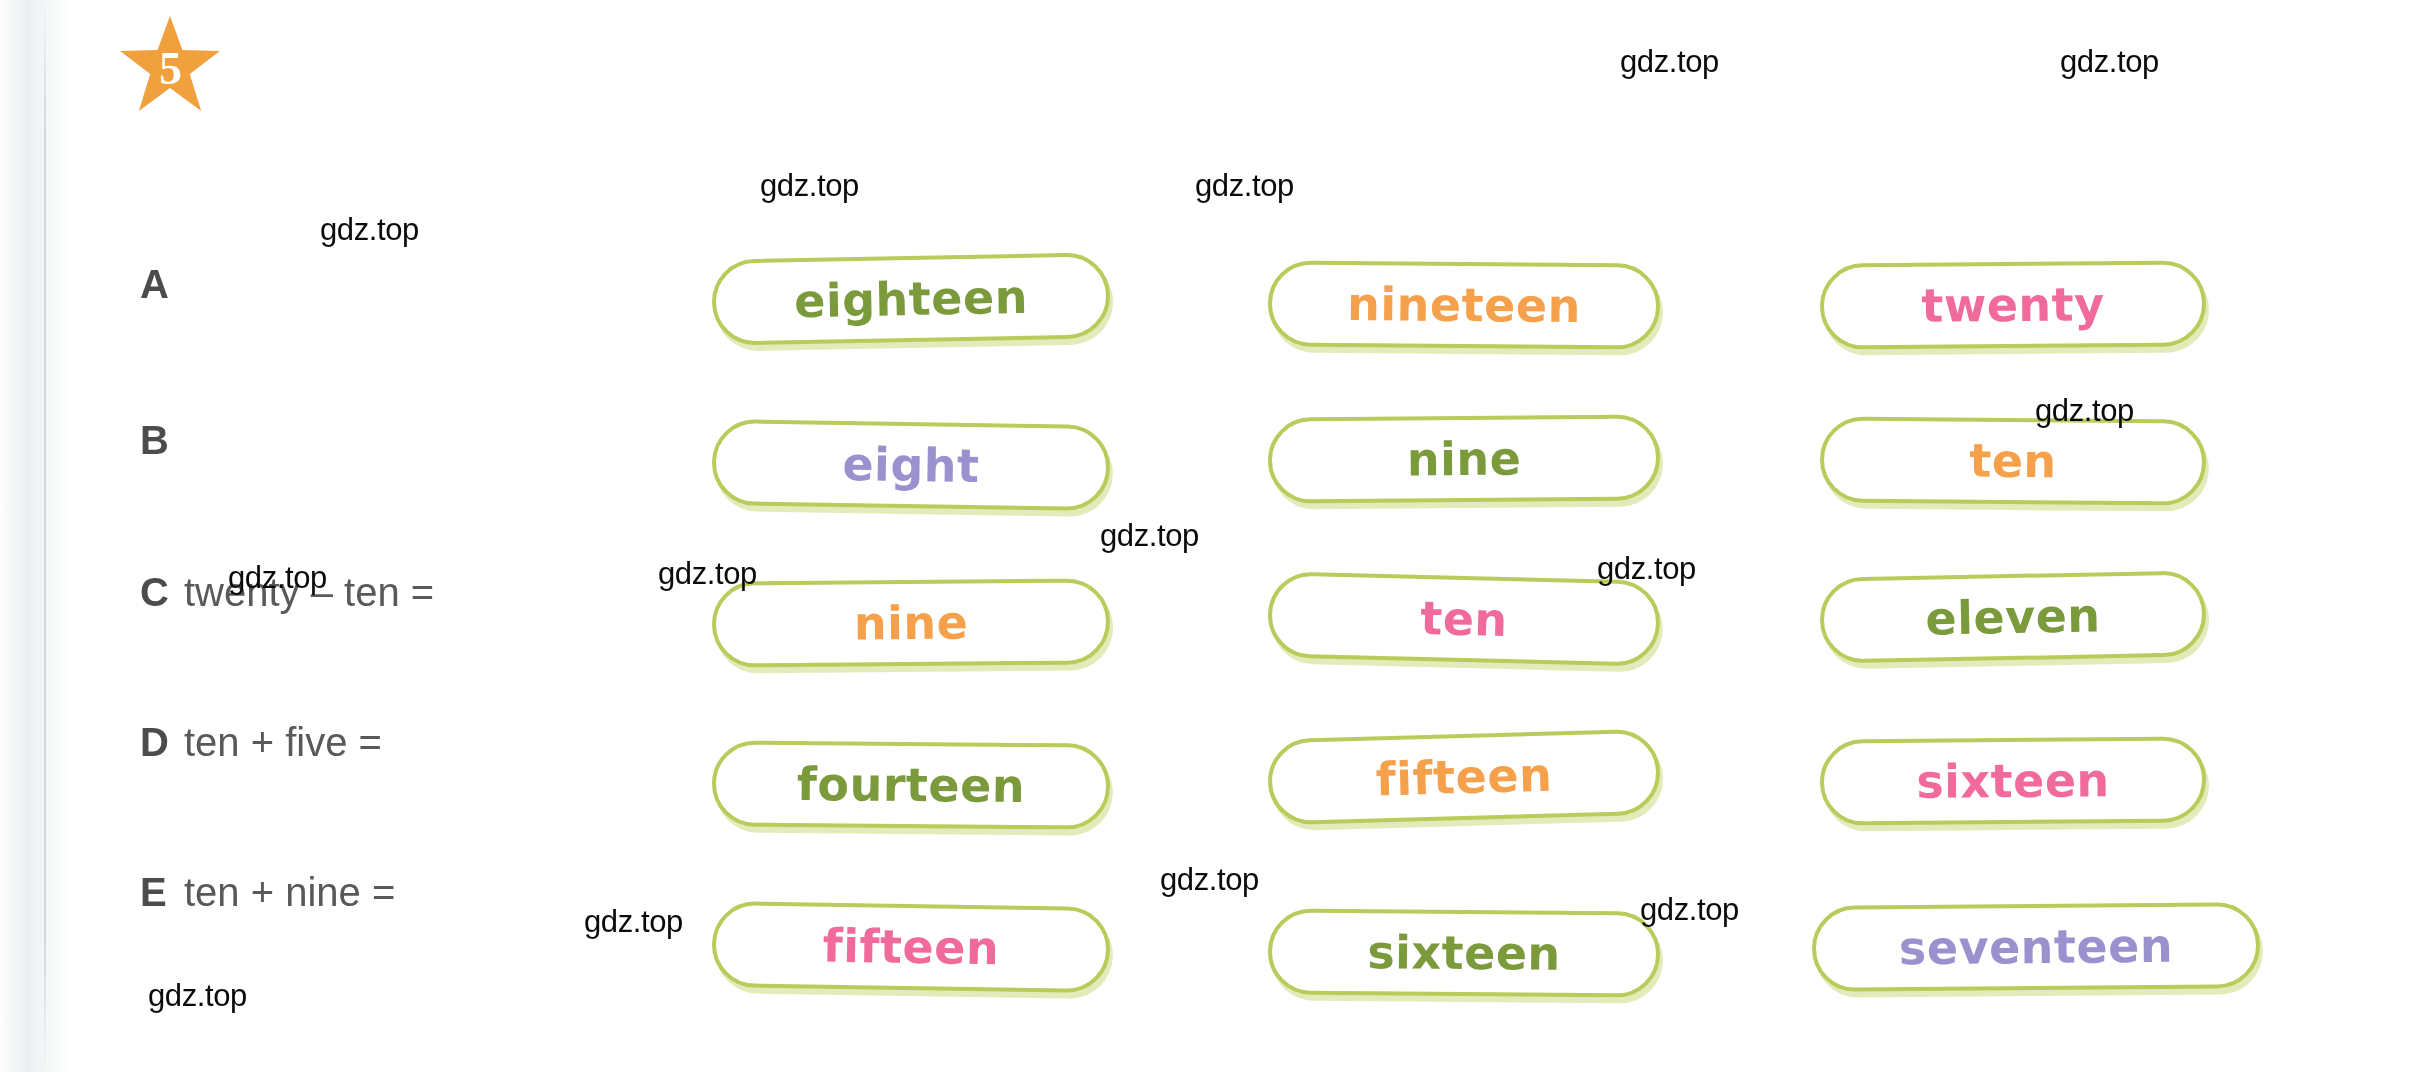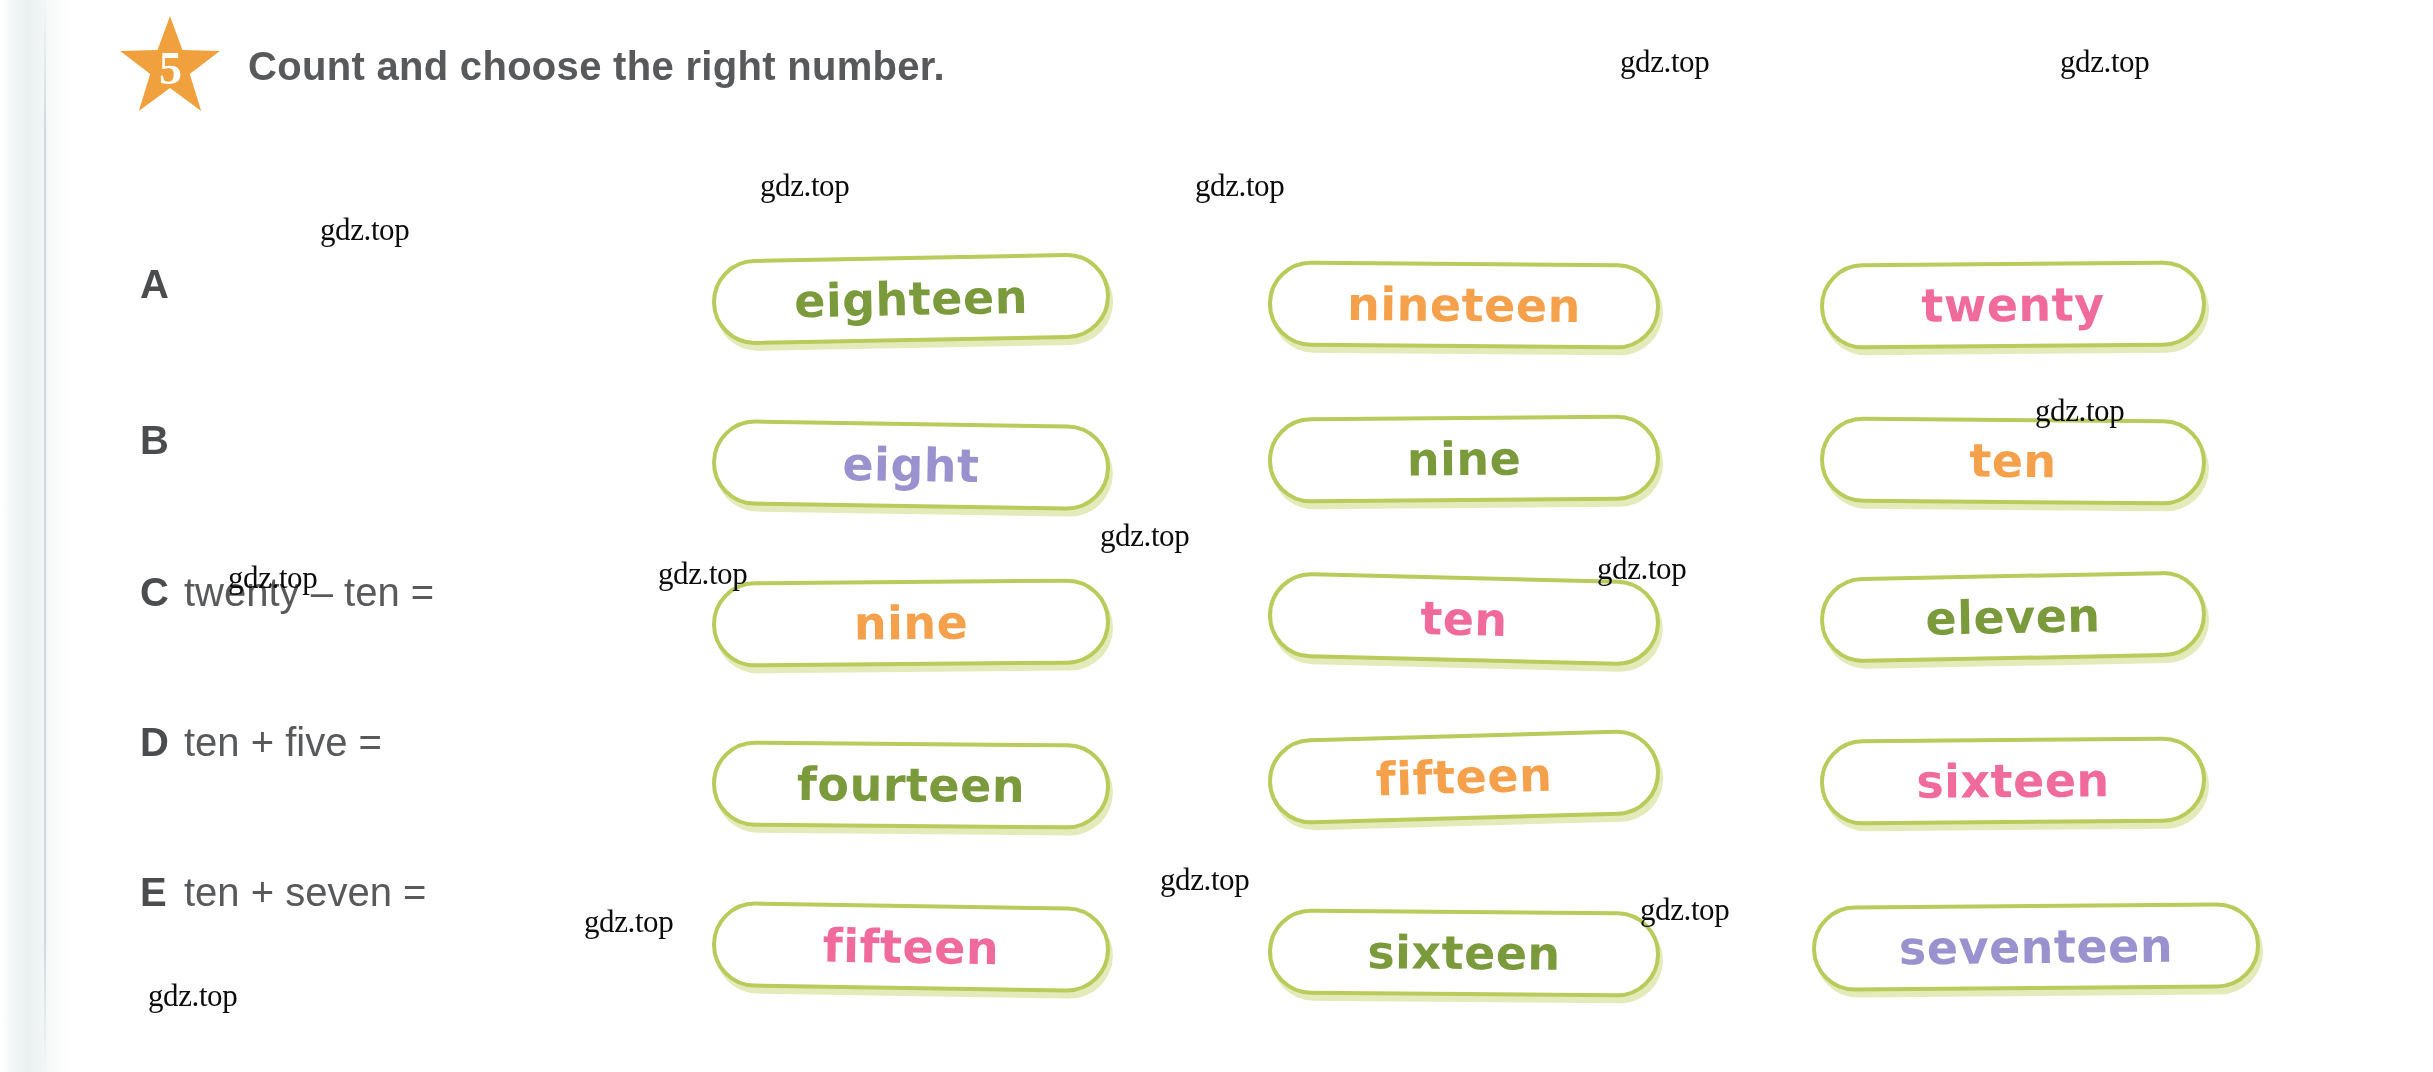--- a/index.html
+++ b/index.html
@@ -166,40 +166,39 @@
   .tilt-a { transform: rotate(-1.1deg); }
   .tilt-b { transform: rotate(0.5deg); }
   .tilt-c { transform: rotate(-0.5deg); }
   .tilt-d { transform: rotate(0.9deg); }
   .tilt-e { transform: rotate(-1.6deg); }
   .tilt-f { transform: rotate(1.4deg); }
 
   
   .wm {
     position: absolute;
-    font-family: Liberation Serif, serif;
+    font-family: Liberation Sans, sans-serif;
     font-size: 31px;
     color: #0b0b0b;
     white-space: nowrap;
     letter-spacing: -0.4px;
   }
 </style>
 </head>
 <body>
 
 <div class="page-gutter">
   <div class="gutter-line"></div>
 </div>
 
 <div class="exercise-header">
   <div class="star-badge">
     <div class="star-shape" style="background: rgb(240, 160, 60);"></div>
     <div class="star-number">5</div>
   </div>
-  <div class="exercise-title">Count and choose the right number.</div>
 </div>
 
 <div class="rows">
 
   <div class="task-row row-a">
     <div class="eq-wrap">
       <span class="eq-letter">A</span>
     </div>
     <div class="bubble col-1 w-xl tilt-a" style="top: -6px; border-color: rgb(185, 203, 90);">
       <span class="bubble-word" style="color:#7a9a3c">eighteen</span>
@@ -255,21 +254,21 @@
       <span class="bubble-word" style="color:#f5a04a">fifteen</span>
     </div>
     <div class="bubble col-3 w-md tilt-c" style="top: 18px; border-color: rgb(185, 203, 90);">
       <span class="bubble-word" style="color:#f16a9c">sixteen</span>
     </div>
   </div>
 
   <div class="task-row row-e">
     <div class="eq-wrap">
       <span class="eq-letter">E</span>
-      <span class="eq-text">ten + seven =</span>
+      <span class="eq-text">ten + nine =</span>
     </div>
     <div class="bubble col-1 w-xl tilt-d" style="top: 34px; border-color: rgb(185, 203, 90);">
       <span class="bubble-word" style="color:#f16a9c">fifteen</span>
     </div>
     <div class="bubble col-2 w-lg tilt-b" style="top: 40px; border-color: rgb(185, 203, 90);">
       <span class="bubble-word" style="color:#7a9a3c">sixteen</span>
     </div>
     <div class="bubble col-3 w-xl tilt-c" style="left: 1812px; top: 34px; width: 448px; border-color: rgb(185, 203, 90);">
       <span class="bubble-word" style="color:#9a92cf">seventeen</span>
     </div>

